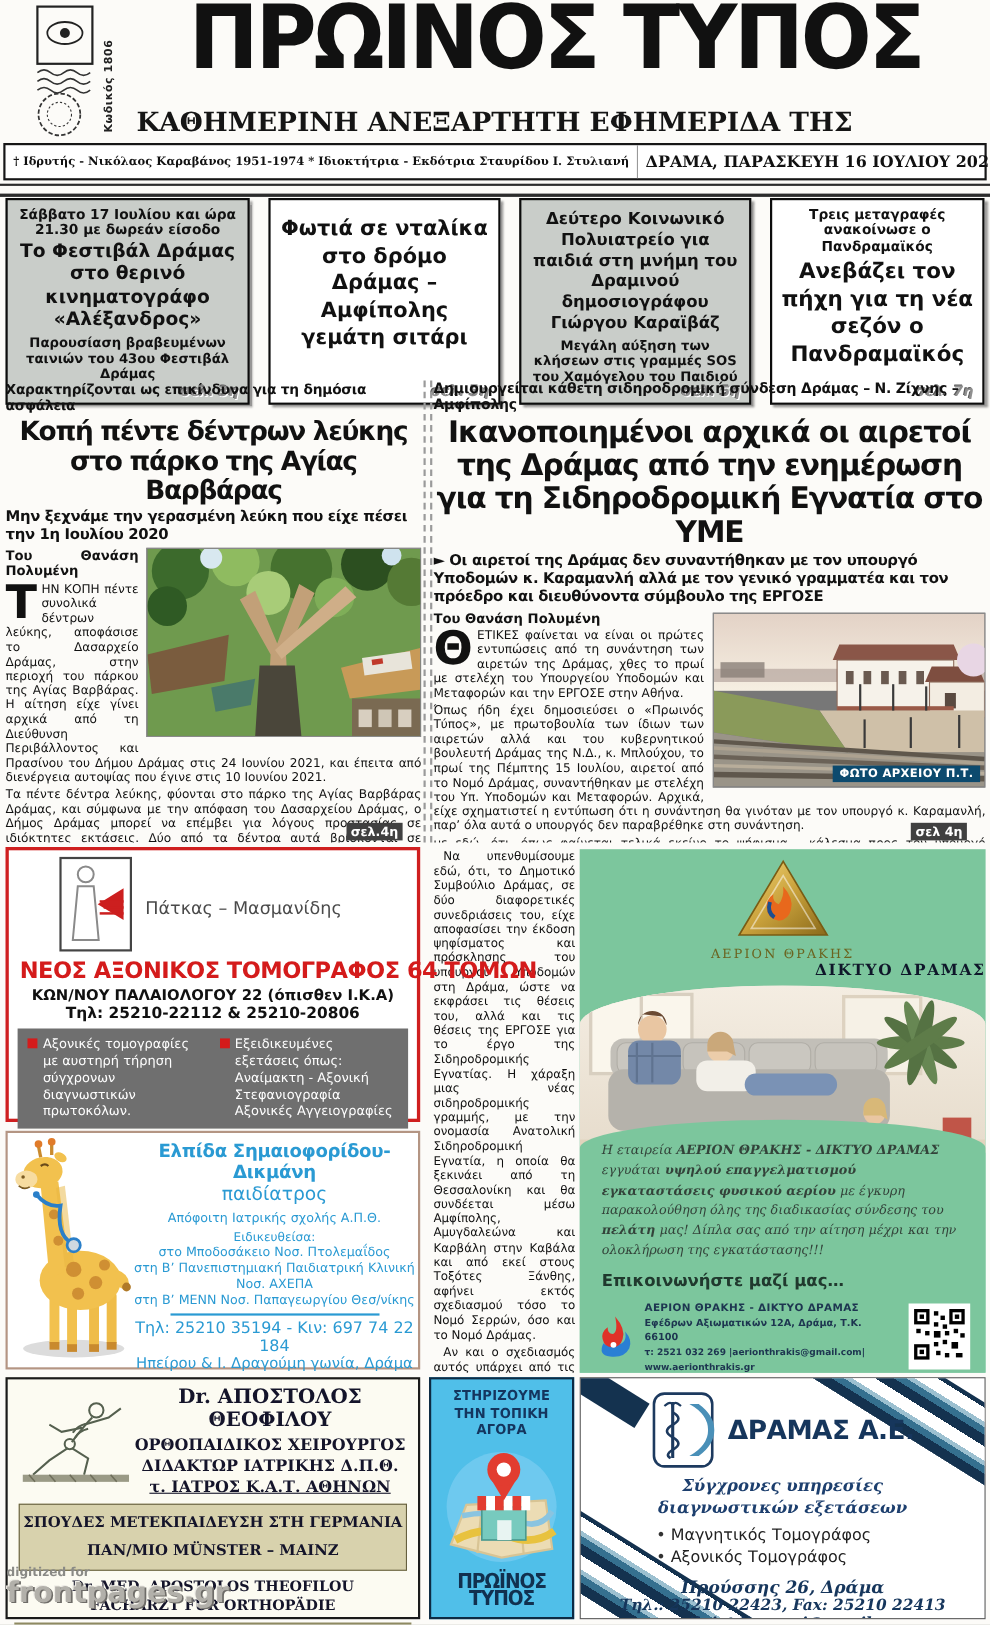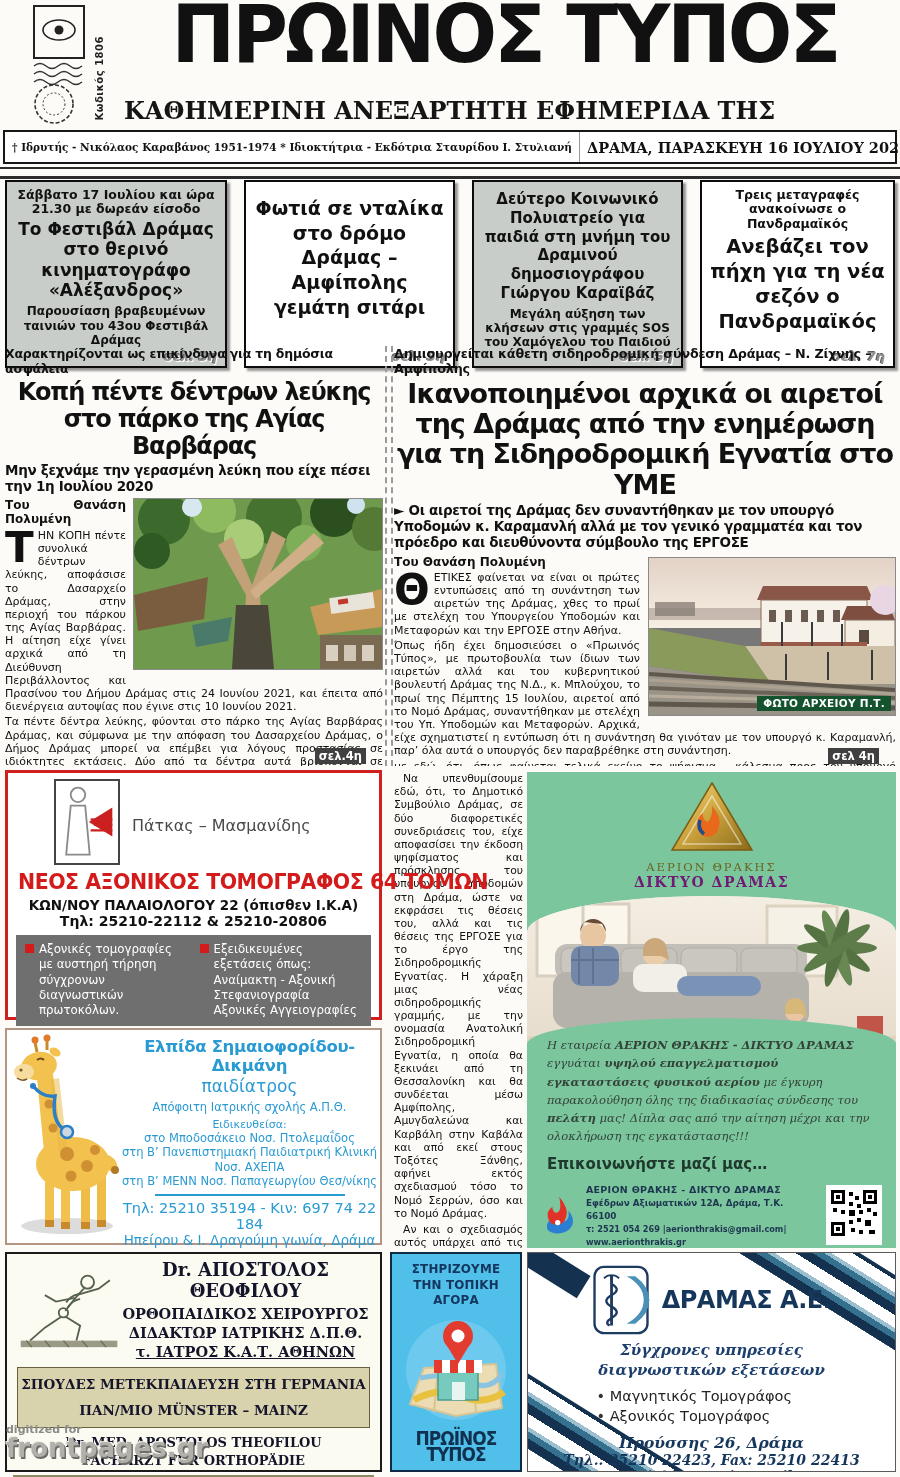--- a/index.html
+++ b/index.html
@@ -48,21 +48,21 @@
   .headline-l{font-weight:bold;font-size:24px;letter-spacing:-1.2px;line-height:1.12;text-align:center;margin:3px 0 2px;}
   .headline-r{font-weight:bold;font-size:27px;letter-spacing:-1px;line-height:1.12;text-align:center;margin:3px 0 2px;}
   .subhead{font-weight:bold;font-size:13.5px;letter-spacing:-.3px;line-height:1.2;}
   .byline{font-weight:bold;font-size:12px;margin:4px 0 2px;}
   .body-text{font-size:11px;line-height:1.2;text-align:justify;margin-top:4px;}
   .body-text p{margin:0 0 2px;}
   .dropcap{float:left;font-weight:bold;font-size:42px;line-height:.82;padding:2px 4px 0 0;}
   .art-photo{float:right;border:1px solid #8a8a8a;background:#777;position:relative;}
   .photo-l{width:248px;height:170px;margin:0 0 4px 7px;}
   .photo-r{width:246px;height:157px;margin:2px 0 5px 8px;}
-  .photo-cap{position:absolute;bottom:4px;right:4px;background:#14532d;color:#fff;
+  .photo-cap{position:absolute;bottom:4px;right:4px;background:#0c4a6e;color:#fff;
              font-weight:bold;font-size:10.5px;padding:1px 6px;letter-spacing:.3px;}
   .page-badge{position:absolute;right:17px;bottom:2px;background:#404040;color:#fff;
               font-weight:bold;font-size:11.5px;padding:1px 4px;}
   .cont-col{position:absolute;top:772px;left:394px;width:129px;height:476px;overflow:hidden;
             font-size:10.8px;line-height:1.22;text-align:justify;}
   .cont-col p{margin:0 0 3px;text-indent:9px;}
   
   .ad{position:absolute;box-sizing:border-box;}
   .ad-radiology{top:770px;left:5px;width:377px;height:250px;border:3px solid #cf1f1f;background:#fff;padding:6px 10px;}
   .rad-top{display:flex;gap:12px;align-items:center;margin-left:36px;}
@@ -88,21 +88,21 @@
   .ped-s3,.ped-s4,.ped-s5{font-size:11.5px;line-height:1.25;}
   .ped-div{width:190px;border-top:2px solid #2a9ad3;margin:5px auto 4px;}
   .ped-phone{font-size:14.5px;}
   .ped-addr{font-size:13.5px;}
   .ped-h0{font-size:9.5px;margin-top:4px;color:#58a8cc;}
   .ped-h1,.ped-h2{font-size:9.5px;color:#58a8cc;}
   
   .ad-gas{top:772px;left:527px;width:369px;height:476px;background:#7cc69d;overflow:hidden;display:flex;flex-direction:column;}
   .gas-top{text-align:center;padding-top:8px;position:relative;z-index:2;}
   .gas-brand1{font-family:"DejaVu Serif",serif;font-size:11.5px;letter-spacing:2px;color:#6b6420;margin-top:2px;}
-  .gas-brand2{font-family:"DejaVu Serif",serif;font-size:14px;font-weight:bold;letter-spacing:1.5px;color:#701a75;}
+  .gas-brand2{font-family:"DejaVu Serif",serif;font-size:14px;font-weight:bold;letter-spacing:1.5px;color:#0f172a;text-align:right;}
   .gas-photo{height:176px;margin-top:6px;border-radius:50% 50% 0 0 / 36px 36px 0 0;overflow:hidden;background:#efe8dc;position:relative;z-index:1;}
   .gas-bottom{margin-top:-30px;background:#7cc69d;border-radius:50% 50% 0 0 / 26px 26px 0 0;position:relative;z-index:3;flex:1;padding-top:18px;}
   .gas-para{padding:0 20px;font-family:"DejaVu Serif",serif;font-style:italic;font-size:11.6px;line-height:1.58;color:#33433a;}
   .gas-para .b{font-weight:bold;}
   .gas-cta{font-weight:bold;font-size:15px;color:#20392e;padding:9px 20px 0;}
   .gas-contact{display:flex;align-items:center;gap:10px;padding:10px 14px 0;}
   .gc-lines{color:#1d3550;line-height:1.5;text-align:left;}
   .gc1{font-size:9.5px;font-weight:bold;letter-spacing:.3px;}
   .gc2{font-size:8.8px;font-weight:bold;}
   .gc3{font-size:8.2px;font-weight:bold;}
@@ -469,21 +469,21 @@
       <div class="gas-cta">Επικοινωνήστε μαζί μας…</div>
       <div class="gas-contact">
         <svg width="46" height="52" viewBox="0 0 46 52">
           <path d="M10 34 q-7 14 8 16 q17 2 23 -10 q4 -10 -5 -20 q3 14 -10 16 q-12 2 -16 -2z" fill="#2a7fd4"></path>
           <path d="M24 2 q13 15 9 27 q-3 10 -12 10 q-10 0 -12 -10 q-2 -8 6 -14 q0 8 6 8 q7 -2 3 -21z" fill="#e03228"></path>
           <circle cx="22" cy="36" r="3.5" fill="#fff"></circle>
         </svg>
         <div class="gc-lines">
           <div class="gc1">ΑΕΡΙΟΝ ΘΡΑΚΗΣ - ΔΙΚΤΥΟ ΔΡΑΜΑΣ</div>
           <div class="gc2">Εφέδρων Αξιωματικών 12Α, Δράμα, Τ.Κ. 66100</div>
-          <div class="gc3">τ: 2521 054 269 |aerionthrakis@gmail.com| www.aerionthrakis.gr</div>
+          <div class="gc3">τ: 2521 032 269 |aerionthrakis@gmail.com| www.aerionthrakis.gr</div>
         </div>
         <div class="gc-qr">
           <svg width="50" height="50" viewBox="0 0 50 50">
             <rect width="50" height="50" fill="#fff"></rect>
             <rect x="2" y="2" width="14" height="14" fill="#000"></rect>
               <rect x="5" y="5" width="8" height="8" fill="#fff"></rect>
               <rect x="7" y="7" width="4" height="4" fill="#000"></rect>
             <rect x="34" y="2" width="14" height="14" fill="#000"></rect>
               <rect x="37" y="5" width="8" height="8" fill="#fff"></rect>
               <rect x="39" y="7" width="4" height="4" fill="#000"></rect>

